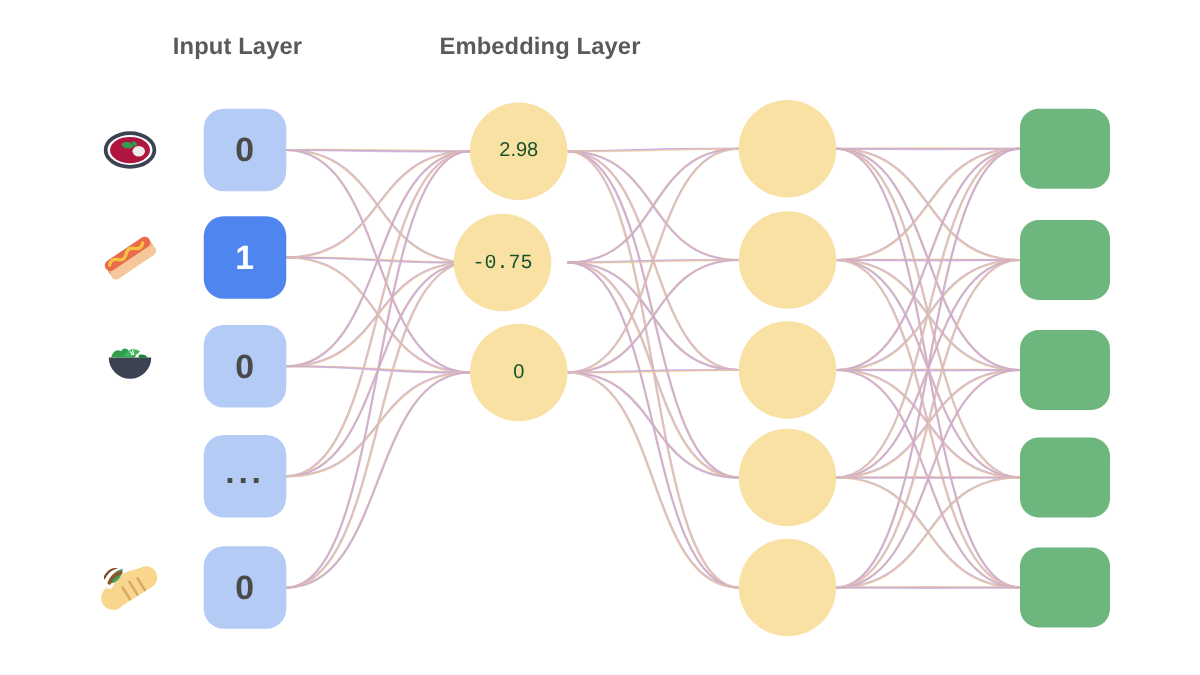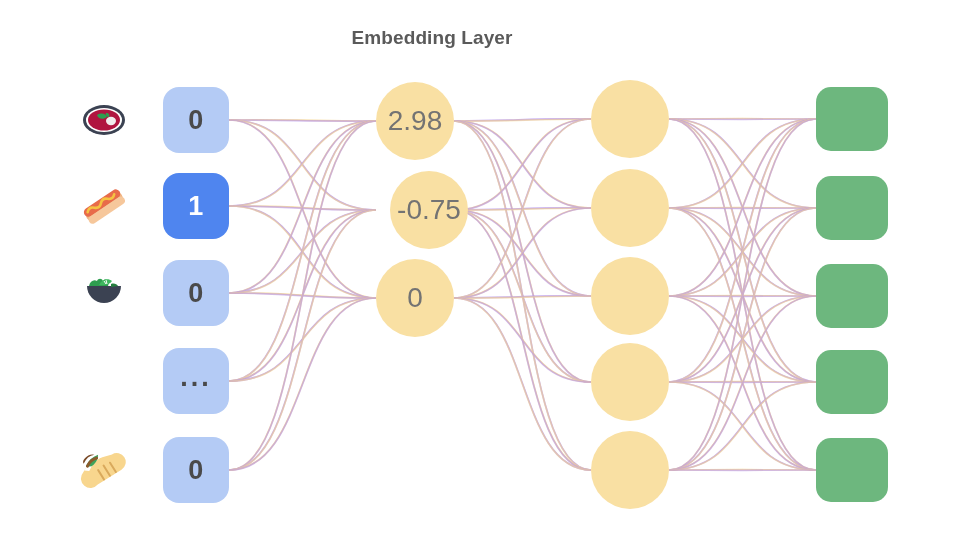--- a/index.html
+++ b/index.html
@@ -84,22 +84,22 @@
 
   .embed-node {
     position: absolute;
     width: 78px; height: 78px;
     transform: translate(-50%, -50%);
     border-radius: 50%;
     background: #f9e0a3;
     display: flex;
     align-items: center;
     justify-content: center;
-    font-size: 28px;
-    color: #737373;
+    font-size: 16px;
+    color: #14532d;
     font-weight: normal;
   }
 
   .hidden-node {
     position: absolute;
     width: 78px; height: 78px;
     transform: translate(-50%, -50%);
     border-radius: 50%;
     background: #f9e0a3;
   }
@@ -110,20 +110,21 @@
     transform: translate(-50%, -50%);
     border-radius: 15px;
     background: #6db77e;
   }
 </style>
 </head>
 <body>
 
 <div id="stage">
 
+  <div class="layer-title" id="title-input">Input Layer</div>
   <div class="layer-title" id="title-embedding">Embedding Layer</div>
 
   <svg id="edges" viewBox="0 0 960 540" xmlns="http://www.w3.org/2000/svg">
     <g id="edges-input-embed">
         <path d="M 229 120 C 309.85 119.58, 295.15 120.58, 376 121" stroke="#f5d58f" stroke-width="1.7" fill="none" opacity="0.85"></path>
         <path d="M 229 120 C 309.85 120.42, 295.15 121.42, 376 121" stroke="#b695ec" stroke-width="1.7" fill="none" opacity="0.6"></path>
         <path d="M 229 120 C 309.85 119.58, 295.15 209.58, 376 210" stroke="#b695ec" stroke-width="1.7" fill="none" opacity="0.85"></path>
         <path d="M 229 120 C 309.85 120.42, 295.15 210.42, 376 210" stroke="#f5d58f" stroke-width="1.7" fill="none" opacity="0.6"></path>
         <path d="M 229 120 C 309.85 119.58, 295.15 297.58, 376 298" stroke="#f5d58f" stroke-width="1.7" fill="none" opacity="0.85"></path>
         <path d="M 229 120 C 309.85 120.42, 295.15 298.42, 376 298" stroke="#b695ec" stroke-width="1.7" fill="none" opacity="0.6"></path>
@@ -288,21 +289,21 @@
     </div>
   <div class="col" id="col-inputs">
       <div class="input-box" style="left: 196px; top: 120px;">0</div>
       <div class="input-box active" style="left: 196px; top: 206px;">1</div>
       <div class="input-box" style="left: 196px; top: 293px;">0</div>
       <div class="input-box dots" style="left: 196px; top: 381px;">...</div>
       <div class="input-box" style="left: 196px; top: 470px;">0</div>
     </div>
   <div class="col" id="col-embed">
       <div class="embed-node" style="left: 415px; top: 121px;">2.98</div>
-      <div class="embed-node" style="left: 429px; top: 210px;">-0.75</div>
+      <div class="embed-node" style="left: 402px; top: 210px; font-family: Liberation Mono, monospace;">-0.75</div>
       <div class="embed-node" style="left: 415px; top: 298px;">0</div>
     </div>
   <div class="col" id="col-hidden">
       <div class="hidden-node" style="left: 630px; top: 119px;"></div>
       <div class="hidden-node" style="left: 630px; top: 208px;"></div>
       <div class="hidden-node" style="left: 630px; top: 296px;"></div>
       <div class="hidden-node" style="left: 630px; top: 382px;"></div>
       <div class="hidden-node" style="left: 630px; top: 470px;"></div>
     </div>
   <div class="col" id="col-output">

